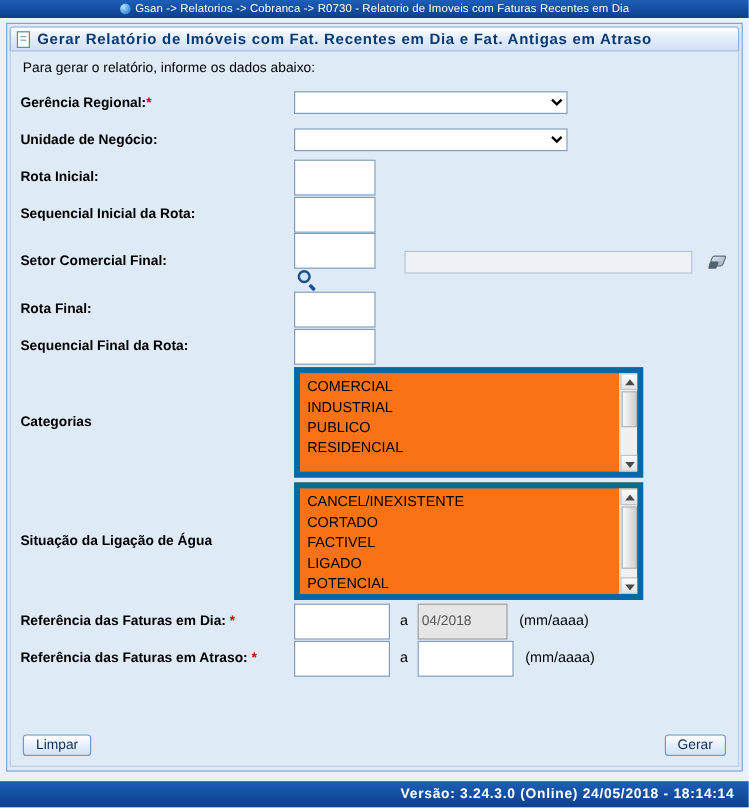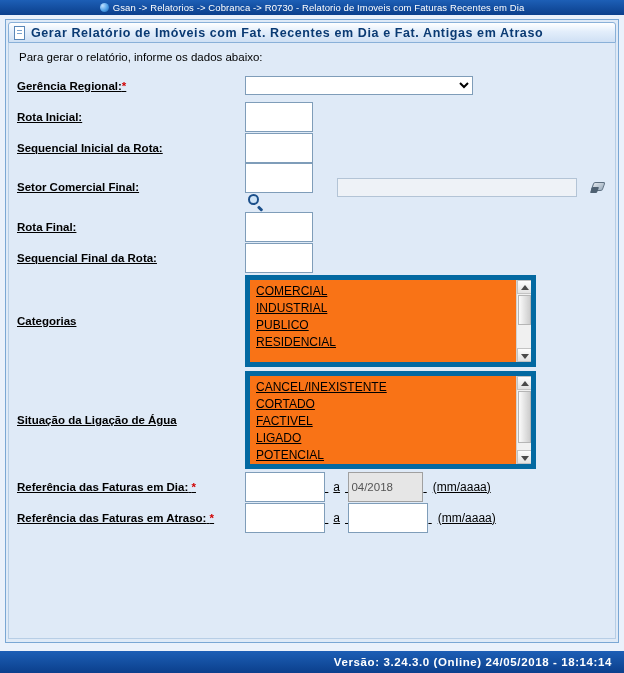--- a/index.html
+++ b/index.html
@@ -96,21 +96,21 @@
   }
 
   .intro {
     font-size: 11.5px;
     color: #000;
     margin: 2px 0 7px 2px;
   }
 
   
   table.form { border-collapse: collapse; width: 100%; }
-  table.form td { padding: 0; vertical-align: middle; text-decoration: underline; }
+  table.form td { padding: 0; vertical-align: middle; }
   td.label {
     width: 228px;
     font-weight: bold;
     font-size: 11.5px;
     padding-left: 2px;
     height: 31px;
     white-space: nowrap;
   }
   .req { color: #d00000; font-weight: bold; }
 
@@ -314,20 +314,28 @@
           <td class="label">
             <span>Gerência Regional:</span><span class="req">*</span>
           </td>
           <td colspan="3">
             <select class="sel">
               <option></option>
             </select>
           </td>
         </tr>
 
+        <tr>
+          <td class="label">Unidade de Negócio:</td>
+          <td colspan="3">
+            <select class="sel">
+              <option></option>
+            </select>
+          </td>
+        </tr>
 
 
 
         <tr>
           <td class="label">Rota Inicial:</td>
           <td colspan="3">
             <input class="txt w68" type="text" value="" style="">
           </td>
         </tr>
 
@@ -434,20 +442,24 @@
             <input class="txt" style="width: 80px;" type="text" value="">
             <span style="padding:0 5px">a</span>
             <input class="txt" style="width: 80px;" type="text" value="">
             <span style="padding-left:6px">(mm/aaaa)</span>
           </td>
         </tr>
 
       </tbody>
         </table>
 
+      <div class="btn-row">
+        <button class="btn">Limpar</button>
+        <button class="btn">Gerar</button>
+      </div>
 
     </div>
   </div>
 
   <div class="footer">
     <span>Versão: 3.24.3.0 (Online) 24/05/2018 - 18:14:14</span>
   </div>
 
 </div>
 

